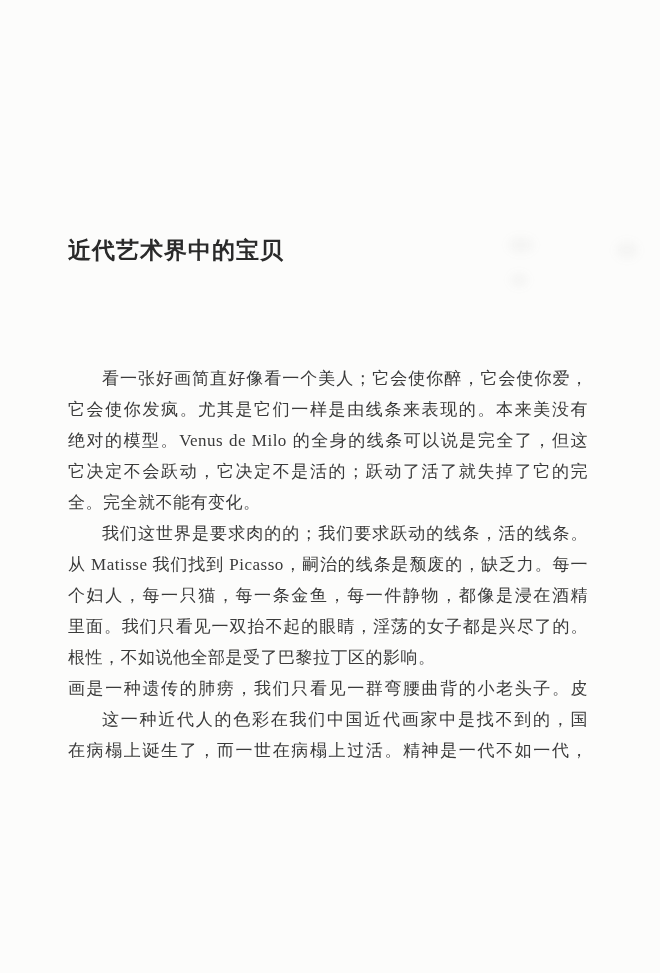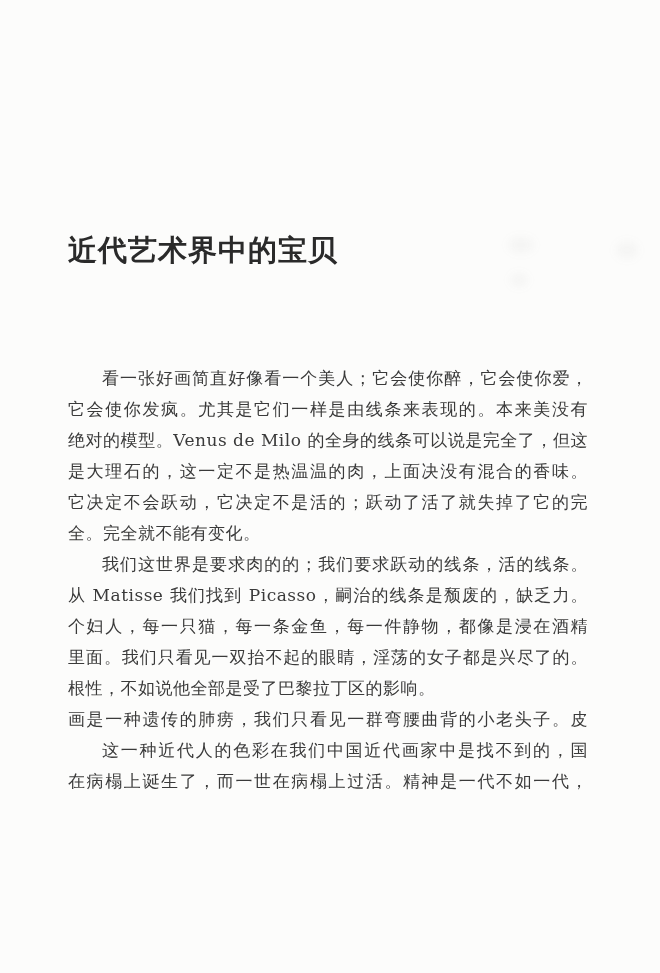--- a/index.html
+++ b/index.html
@@ -16,38 +16,39 @@
   .page {
     position: relative;
     width: 660px; height: 973px;
     background: var(--page-bg);
     padding: 0 72px 0 68px;
     font-family: "DejaVu Serif", "Liberation Serif", serif;
     color: var(--text-color);
   }
   .title {
     margin-top: 235px;
-    font-size: 29px;
+    font-size: 23px;
     line-height: 30px;
     font-weight: bold;
     letter-spacing: 1px;
     color: var(--title-color);
   }
   .body-text {
     margin-top: 98px;
     font-size: 17px;
   }
   .paragraph { }
   .line {
     height: 31px;
     line-height: 31px;
     text-align: justify;
     letter-spacing: 0.5px;
     white-space: normal;
     overflow: hidden;
+    font-family: Liberation Serif, serif;
   }
   .line.fill { text-align-last: justify; }
   .line.first { text-indent: 2em; }
   
   .smudge {
     position: absolute;
     background: rgba(120,120,120,0.05);
     border-radius: 50%;
     filter: blur(4px);
   }
@@ -58,21 +59,20 @@
 </head>
 <body>
 
 <div class="page">
   <h1 class="title">近代艺术界中的宝贝</h1>
   <main class="body-text">
       <div class="paragraph">
         <div class="line first fill">看一张好画简直好像看一个美人；它会使你醉，它会使你爱，</div>
         <div class="line fill">它会使你发疯。尤其是它们一样是由线条来表现的。本来美没有</div>
         <div class="line fill">绝对的模型。Venus de Milo 的全身的线条可以说是完全了，但这</div>
-        <div class="line fill">是大理石的，这一定不是热温温的肉，上面决没有混合的香味。</div>
         <div class="line fill">它决定不会跃动，它决定不是活的；跃动了活了就失掉了它的完</div>
         <div class="line">全。完全就不能有变化。</div>
       </div>
       <div class="paragraph">
         <div class="line first fill">我们这世界是要求肉的的；我们要求跃动的线条，活的线条。</div>
         <div class="line fill">从 Matisse 我们找到 Picasso，嗣治的线条是颓废的，缺乏力。每一</div>
         <div class="line fill">个妇人，每一只猫，每一条金鱼，每一件静物，都像是浸在酒精</div>
         <div class="line fill">里面。我们只看见一双抬不起的眼睛，淫荡的女子都是兴尽了的。</div>
         <div class="line">根性，不如说他全部是受了巴黎拉丁区的影响。</div>
       </div>

